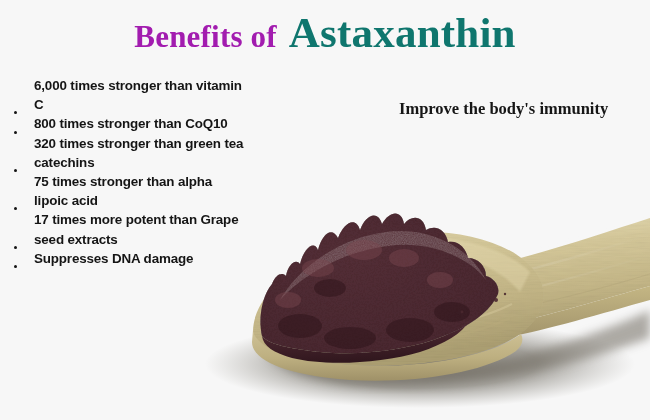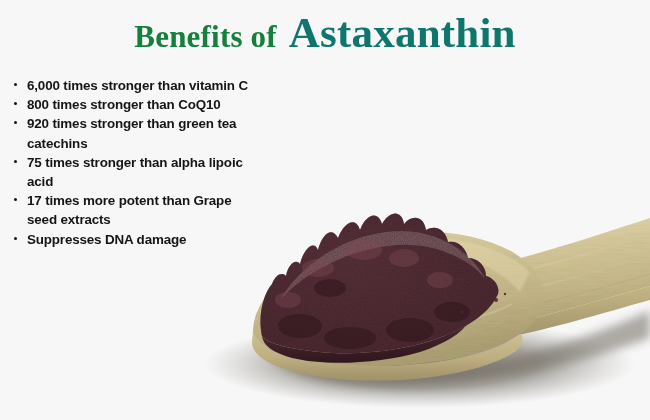--- a/index.html
+++ b/index.html
@@ -28,21 +28,21 @@
     left: 0;
     top: 8px;
     width: 650px;
     text-align: center;
     white-space: nowrap;
   }
   .title-small {
     font-family: "Liberation Serif", serif;
     font-weight: bold;
     font-size: 31px;
-    color: #15803d;
+    color: #a21caf;
     letter-spacing: 0.2px;
   }
   .title-big {
     font-family: "Liberation Serif", serif;
     font-weight: bold;
     font-size: 43px;
     color: #0f766e;
     letter-spacing: 0.2px;
     margin-left: 12px;
   }
@@ -50,22 +50,23 @@
   
   .benefits {
     position: absolute;
     left: 8px;
     top: 76px;
     width: 240px;
     z-index: 6;
   }
   .benefit-item {
     display: flex;
-    align-items: flex-start;
+    align-items: flex-end;
     margin-bottom: 0px;
+    gap: 7px;
   }
   .bullet-dot {
     flex: 0 0 auto;
     width: 19px;
     padding-top: 7px;
     box-sizing: border-box;
   }
   .bullet-dot i {
     display: block;
     width: 3px;
@@ -336,21 +337,21 @@
     <li class="benefit-item">
       <span class="bullet-dot">
           <i></i>
         </span>
       <span class="benefit-text">800 times stronger than CoQ10</span>
     </li>
     <li class="benefit-item">
       <span class="bullet-dot">
           <i></i>
         </span>
-      <span class="benefit-text">920 times stronger than green tea catechins</span>
+      <span class="benefit-text">320 times stronger than green tea catechins</span>
     </li>
     <li class="benefit-item">
       <span class="bullet-dot">
           <i></i>
         </span>
       <span class="benefit-text">75 times stronger than alpha lipoic acid</span>
     </li>
     <li class="benefit-item">
       <span class="bullet-dot">
           <i></i>
@@ -359,15 +360,16 @@
     </li>
     <li class="benefit-item">
       <span class="bullet-dot">
           <i></i>
         </span>
       <span class="benefit-text">Suppresses DNA damage</span>
     </li>
   </ul>
 
   <div class="claims">
+    <div>Improve the body's immunity</div>
   </div>
 
 </div>
 
 </body></html>

